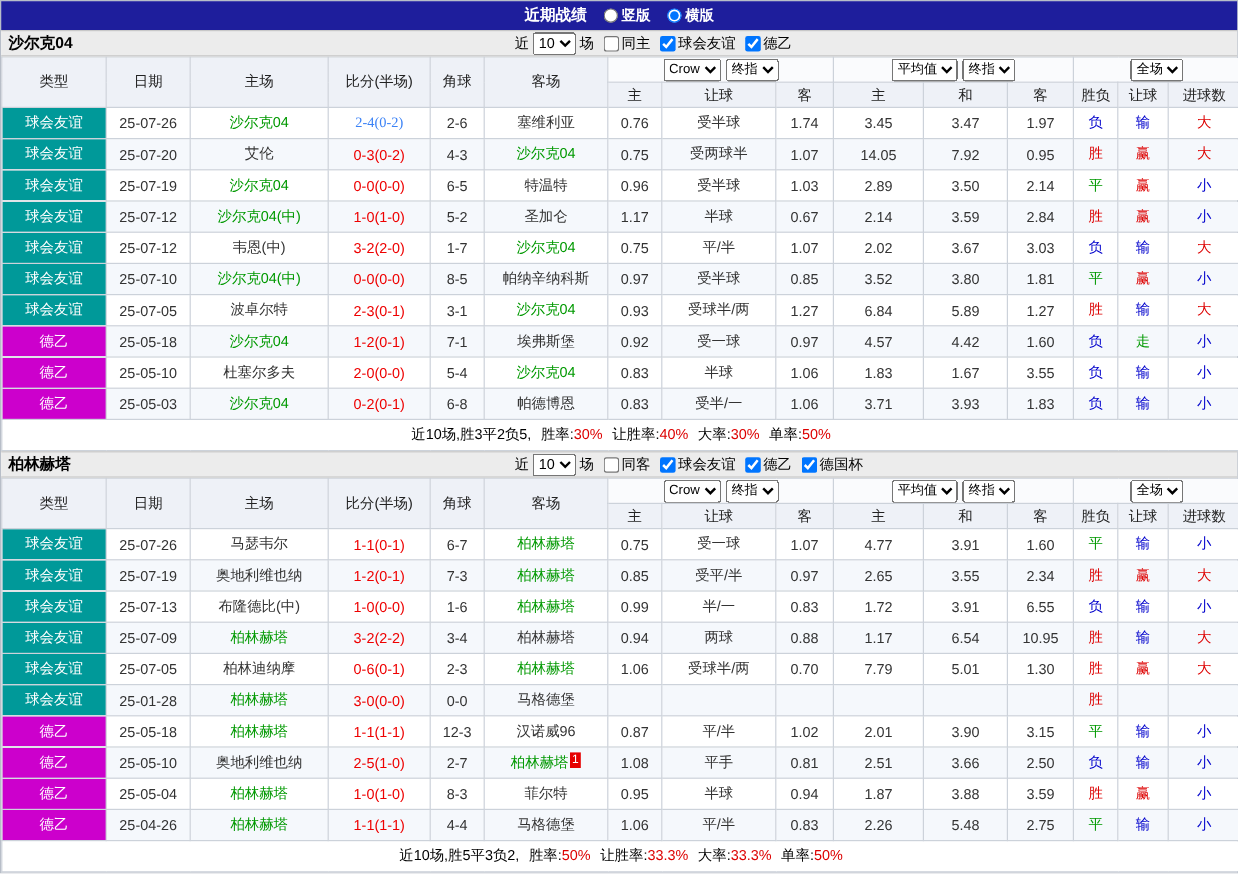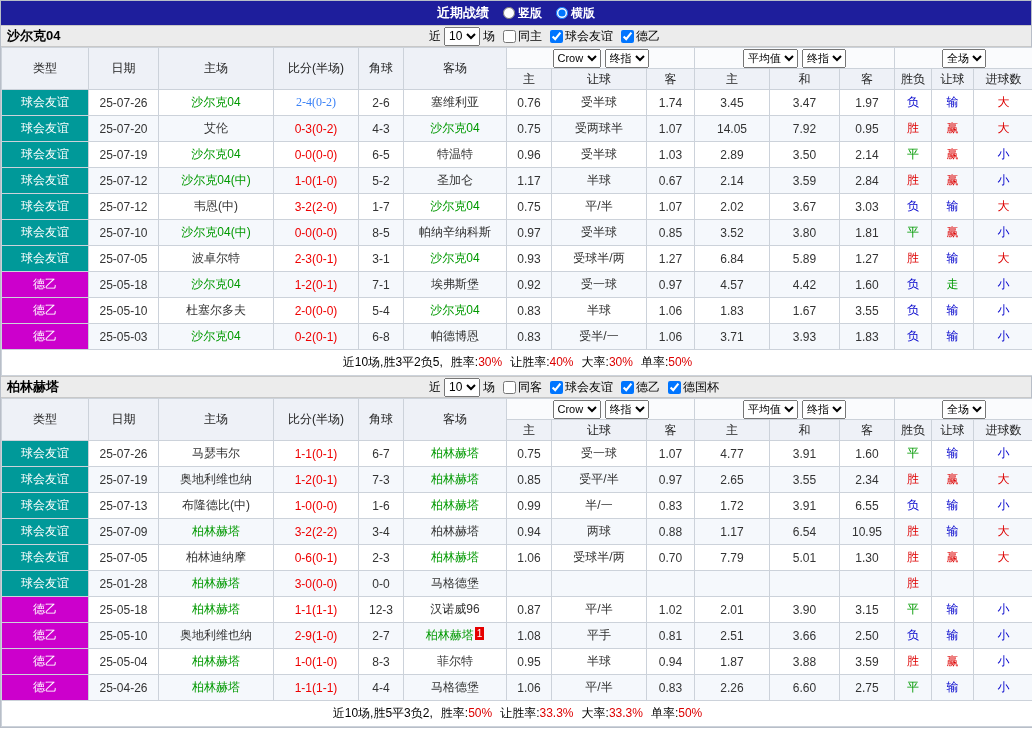--- a/index.html
+++ b/index.html
@@ -475,21 +475,21 @@
               <td>3.90</td>
               <td>3.15</td>
               <td style="color: rgb(0, 153, 0);">平</td>
               <td style="color: rgb(0, 0, 204);">输</td>
               <td style="color: rgb(0, 0, 204);">小</td>
             </tr>
             <tr>
               <td class="type-cell" style="background: rgb(204, 0, 204);">德乙</td>
               <td>25-05-10</td>
               <td><span>奥地利维也纳</span></td>
-              <td style="color: rgb(238, 0, 0);">2-9(1-0)</td>
+              <td style="color: rgb(238, 0, 0);">2-5(1-0)</td>
               <td>2-7</td>
               <td><span style="color: rgb(0, 153, 0);">柏林赫塔</span><span class="badge">1</span></td>
               <td>1.08</td>
               <td>平手</td>
               <td>0.81</td>
               <td>2.51</td>
               <td>3.66</td>
               <td>2.50</td>
               <td style="color: rgb(0, 0, 204);">负</td>
               <td style="color: rgb(0, 0, 204);">输</td>
@@ -516,21 +516,21 @@
               <td class="type-cell" style="background: rgb(204, 0, 204);">德乙</td>
               <td>25-04-26</td>
               <td><span style="color: rgb(0, 153, 0);">柏林赫塔</span></td>
               <td style="color: rgb(238, 0, 0);">1-1(1-1)</td>
               <td>4-4</td>
               <td><span>马格德堡</span></td>
               <td>1.06</td>
               <td>平/半</td>
               <td>0.83</td>
               <td>2.26</td>
-              <td>6.60</td>
+              <td>5.48</td>
               <td>2.75</td>
               <td style="color: rgb(0, 153, 0);">平</td>
               <td style="color: rgb(0, 0, 204);">输</td>
               <td style="color: rgb(0, 0, 204);">小</td>
             </tr>
           </tbody>
           <tfoot>
             <tr>
               <td colspan="15"><span>近10场,胜5平3负2,</span><span class="sum-label">胜率:</span><span style="color: rgb(221, 0, 0);">50%</span><span class="sum-label">让胜率:</span><span style="color: rgb(221, 0, 0);">33.3%</span><span class="sum-label">大率:</span><span style="color: rgb(221, 0, 0);">33.3%</span><span class="sum-label">单率:</span><span style="color: rgb(221, 0, 0);">50%</span></td>
             </tr>

